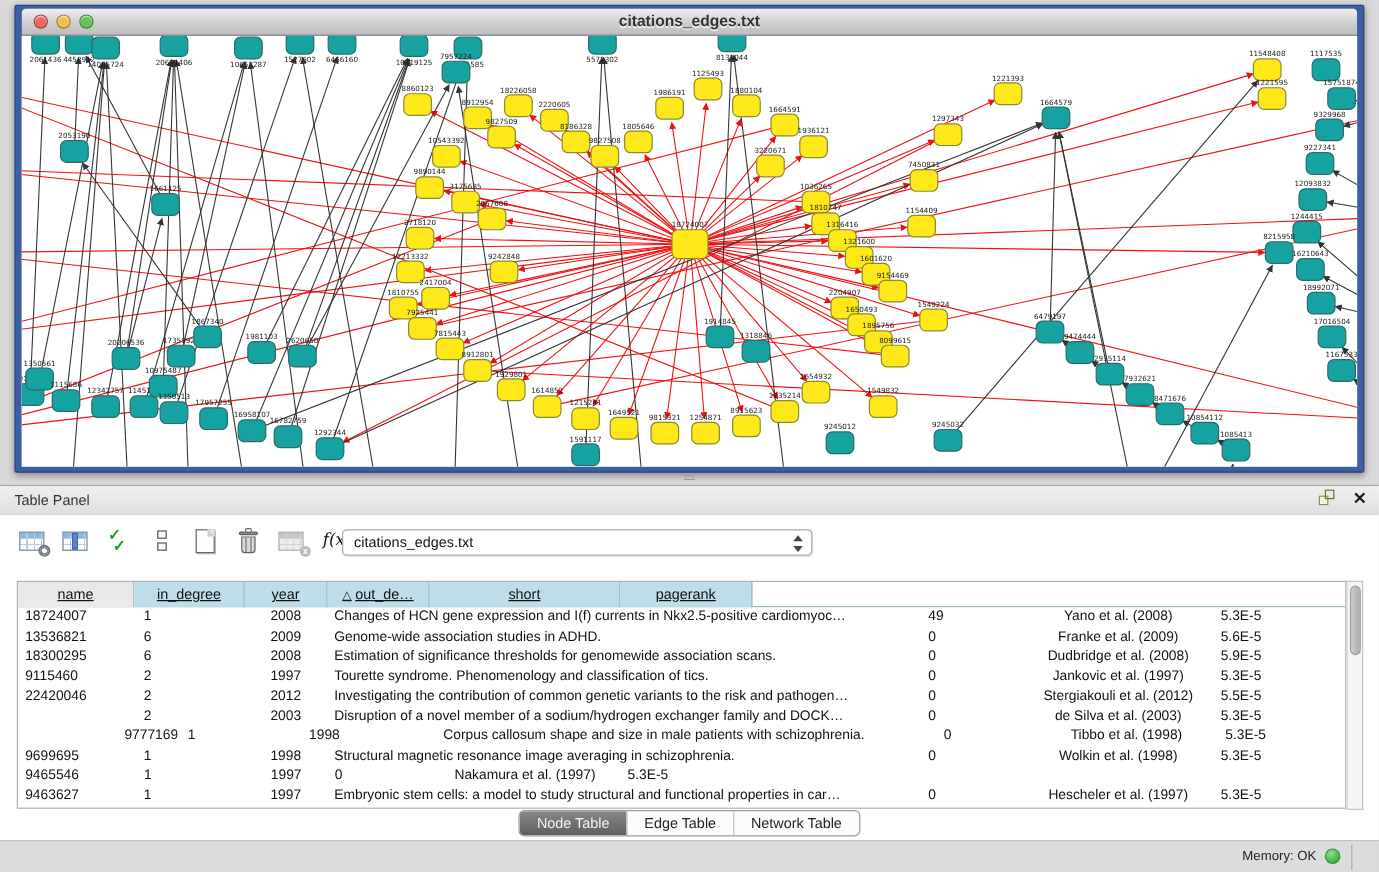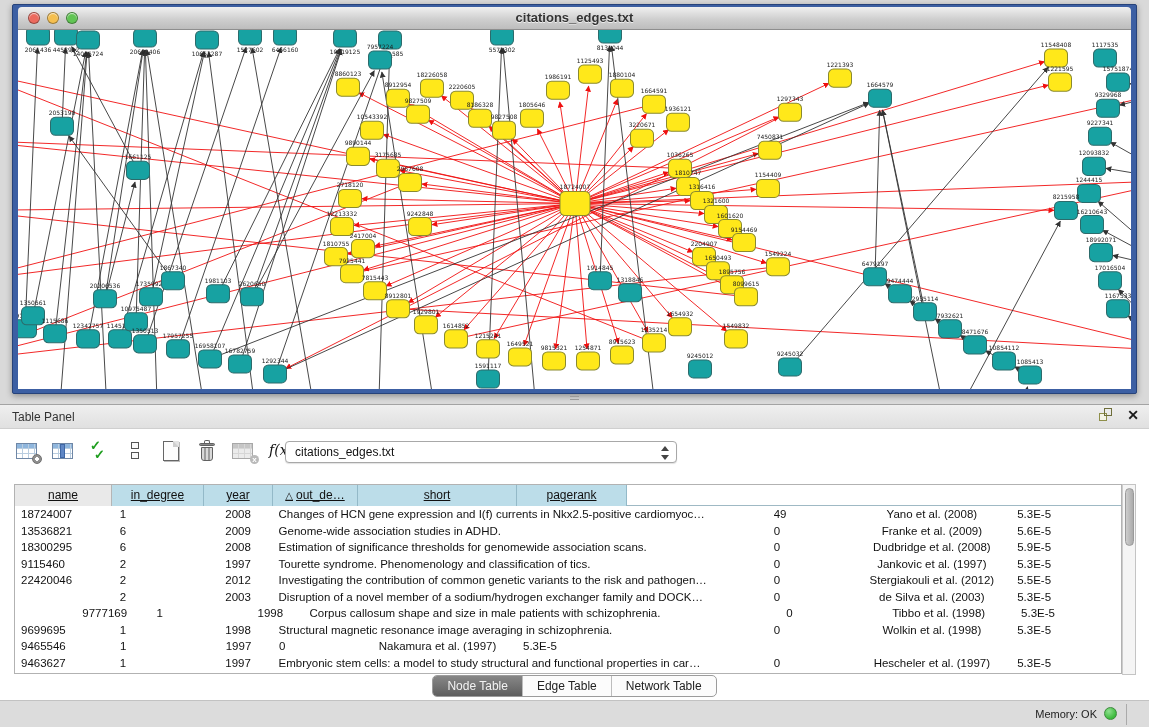--- a/index.html
+++ b/index.html
@@ -813,24 +813,24 @@
         <div class="tr">
           <div class="td" style="width: 97px; text-align: left; padding-left: 6px; margin-top: 25px;">14569117</div>
           <div class="td" style="width: 92px; text-align: left; padding-left: 8px;">2</div>
           <div class="td" style="width: 69px; text-align: center;">2003</div>
           <div class="td" style="width: 496px; text-align: left; padding-left: 6px;">Disruption of a novel member of a sodium/hydrogen exchanger family and DOCK…</div>
           <div class="td" style="width: 85px; text-align: left; padding-left: 6px;">0</div>
           <div class="td" style="width: 159px; text-align: center;">de Silva et al. (2003)</div>
           <div class="td" style="width: 110px; text-align: left; padding-left: 6px;">5.3E-5</div>
         </div>
         <div class="tr">
-          <div class="td" style="width: 97px; text-align: center; padding-left: 6px; margin-left: 40px;">9777169</div>
+          <div class="td" style="width: 97px; text-align: right; padding-left: 6px; margin-left: 40px;">9777169</div>
           <div class="td" style="width: 92px; text-align: left; padding-left: 8px;">1</div>
           <div class="td" style="width: 69px; text-align: center;">1998</div>
-          <div class="td" style="width: 496px; text-align: left; padding-left: 6px;">Corpus callosum shape and size in male patients with schizophrenia.</div>
+          <div class="td" style="width: 496px; text-align: center; padding-left: 6px;">Corpus callosum shape and size in male patients with schizophrenia.</div>
           <div class="td" style="width: 85px; text-align: left; padding-left: 6px;">0</div>
           <div class="td" style="width: 159px; text-align: center;">Tibbo et al. (1998)</div>
           <div class="td" style="width: 110px; text-align: left; padding-left: 6px;">5.3E-5</div>
         </div>
         <div class="tr">
           <div class="td" style="width: 97px; text-align: left; padding-left: 6px;">9699695</div>
           <div class="td" style="width: 92px; text-align: left; padding-left: 8px;">1</div>
           <div class="td" style="width: 69px; text-align: center;">1998</div>
           <div class="td" style="width: 496px; text-align: left; padding-left: 6px;">Structural magnetic resonance image averaging in schizophrenia.</div>
           <div class="td" style="width: 85px; text-align: left; padding-left: 6px;">0</div>

